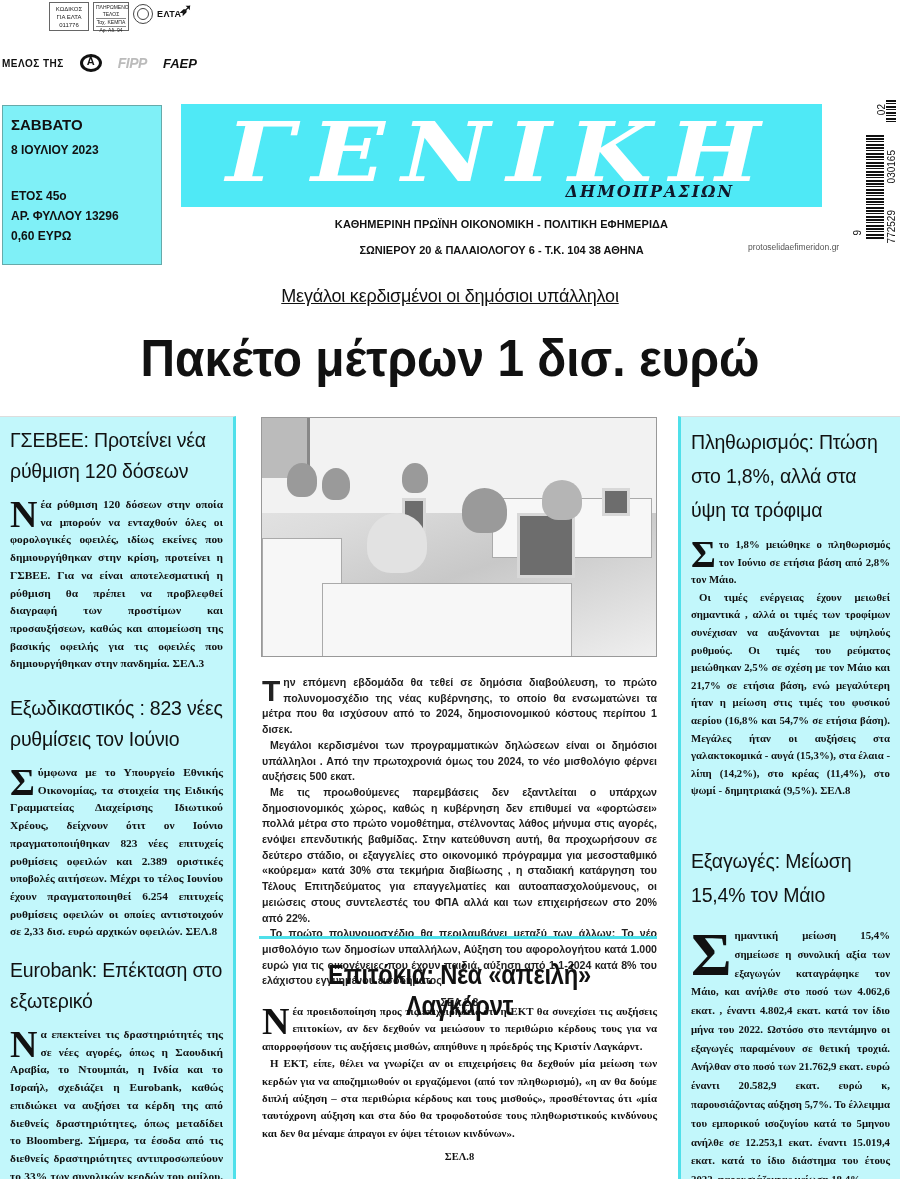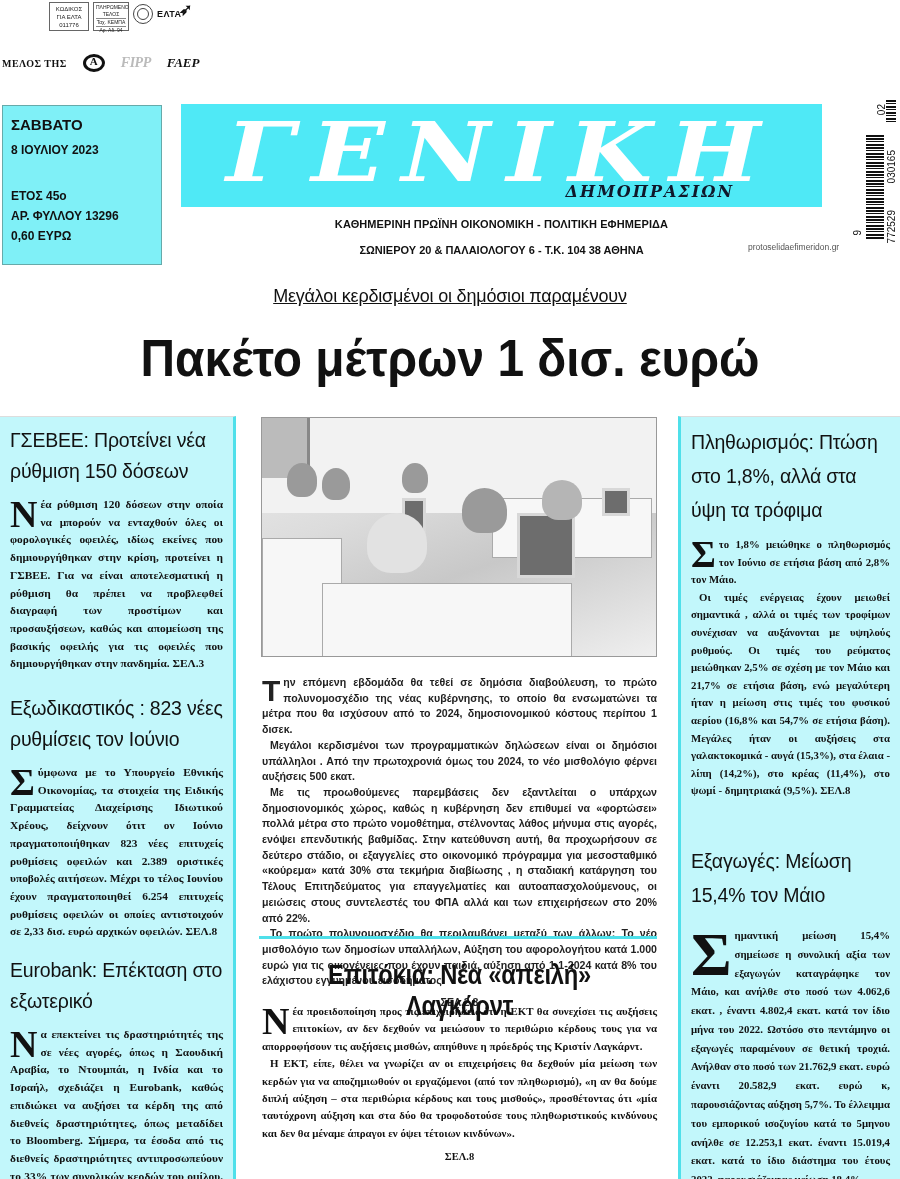--- a/index.html
+++ b/index.html
@@ -11,21 +11,21 @@
   .postal-box { border: 1px solid #666; font-size: 5px; line-height: 7px; text-align: center; padding: 1px 3px; color: #222; }
   .postal-box.code { width: 40px; height: 29px; font-size: 6px; line-height: 8px; padding-top: 2px; }
   .postal-box.fee { width: 36px; height: 29px; display: flex; flex-direction: column; justify-content: space-between; padding: 1px 2px; }
   .postal-box.fee span { border-bottom: 1px solid #888; }
   .postal-box.fee span:last-child { border-bottom: none; }
   .elta-seal { width: 20px; height: 20px; border: 1px solid #444; border-radius: 50%; margin-top: 2px; display:flex; align-items:center; justify-content:center; }
   .elta-seal::after { content:""; width: 10px; height: 10px; border: 1px solid #444; border-radius: 50%; }
   .elta-logo { font-size: 9px; font-weight: bold; margin-top: 7px; letter-spacing: 0.5px; position: relative; }
   .elta-logo::after { content: "➶"; font-size: 16px; position: absolute; left: 22px; top: -9px; }
 
-  .member { position: absolute; left: 2px; top: 54px; display: flex; align-items: center; gap: 16px; font-family: Liberation Serif, serif; }
+  .member { position: absolute; left: 2px; top: 54px; display: flex; align-items: center; gap: 16px; }
   .member-label { font-size: 10px; font-weight: bold; letter-spacing: 0.5px; }
   .fipp-mark { width: 22px; height: 18px; border: 3px solid #111; border-radius: 50%; position: relative; }
   .fipp-mark::after { content: "A"; position: absolute; font-size: 11px; font-weight: bold; left: 4px; top: -2px; }
   .fipp-text { font-size: 14px; font-weight: bold; color: #bbb; font-style: italic; letter-spacing: -0.5px; }
   .faep-text { font-size: 13px; font-weight: bold; font-style: italic; color: #111; }
 
   
   .date-box { position: absolute; left: 2px; top: 105px; width: 160px; height: 160px; background: #7ff0f7; border: 1px solid #6aa; padding: 10px 8px; }
   .date-box .day { font-size: 15px; font-weight: bold; margin-bottom: 10px; }
   .date-box .date { font-size: 12px; font-weight: bold; margin-bottom: 29px; }
@@ -124,26 +124,26 @@
 
 <div class="barcode">
   <div class="bars-top"></div>
   <div class="num num-02">02</div>
   <div class="bars-main"></div>
   <div class="num num-a">030165</div>
   <div class="num num-b">772529</div>
   <div class="num num-c">9</div>
 </div>
 
-<div class="kicker">Μεγάλοι κερδισμένοι  οι δημόσιοι παραμένουν</div>
+<div class="kicker">Μεγάλοι κερδισμένοι  οι δημόσιοι υπάλληλοι</div>
 <div class="headline">Πακέτο μέτρων 1 δισ. ευρώ</div>
 
 <div class="side-col left-col">
   <div class="story" style="padding-top:8px;">
-    <div class="story-title">ΓΣΕΒΕΕ: Προτείνει νέα ρύθμιση 150 δόσεων</div>
+    <div class="story-title">ΓΣΕΒΕΕ: Προτείνει νέα ρύθμιση 120 δόσεων</div>
     <div class="story-body">
       <span class="dropcap">Ν</span><span>έα ρύθμιση 120 δόσεων στην οποία να μπορούν να ενταχθούν όλες οι φορολογικές οφειλές, ιδίως εκείνες που δημιουργήθηκαν στην κρίση, προτείνει η ΓΣΒΕΕ. Για να είναι αποτελεσματική η ρύθμιση θα πρέπει να προβλεφθεί διαγραφή των προστίμων και προσαυξήσεων, καθώς και απομείωση της βασικής οφειλής για τις οφειλές που δημιουργήθηκαν στην πανδημία. ΣΕΛ.3</span>
     </div>
   </div>
   <div class="story" style="margin-top:20px;">
     <div class="story-title" style="line-height:31px;">Εξωδικαστικός : 823 νέες ρυθμίσεις τον Ιούνιο</div>
     <div class="story-body">
       <span class="dropcap">Σ</span><span>ύμφωνα με το Υπουργείο Εθνικής Οικονομίας, τα στοιχεία της Ειδικής Γραμματείας Διαχείρισης Ιδιωτικού Χρέους, δείχνουν ότιτ ον  Ιούνιο πραγματοποιήθηκαν 823 νέες επιτυχείς ρυθμίσεις οφειλών και 2.389 οριστικές υποβολές αιτήσεων. Μέχρι το τέλος Ιουνίου έχουν πραγματοποιηθεί 6.254 επιτυχείς ρυθμίσεις οφειλών οι οποίες αντιστοιχούν σε 2,33 δισ. ευρώ αρχικών οφειλών. ΣΕΛ.8</span>
     </div>
   </div>

